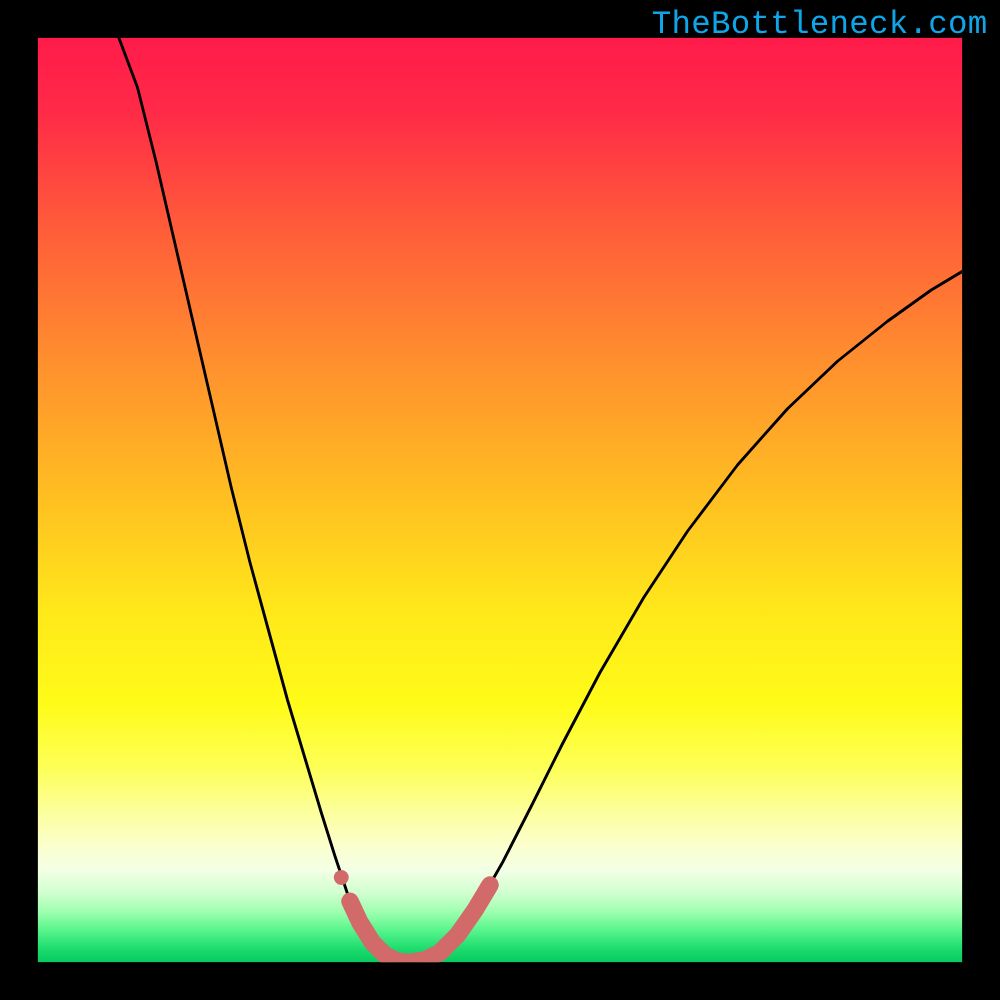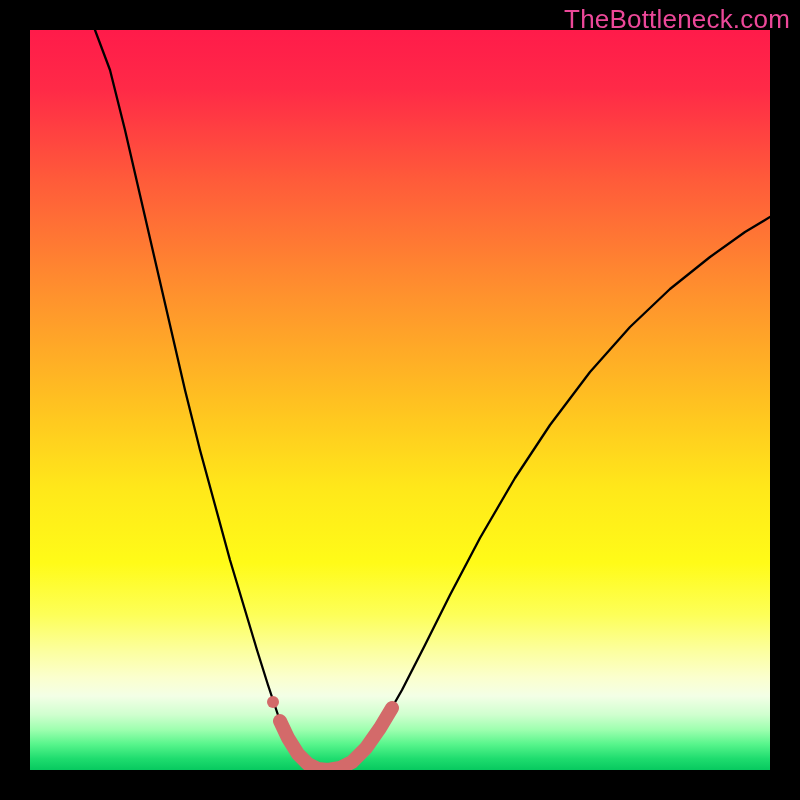--- a/index.html
+++ b/index.html
@@ -19,23 +19,23 @@
     overflow: hidden;
   }
   .gradient {
     position: absolute;
     inset: 0;
   }
   .watermark {
     position: absolute;
     top: 4px;
     right: 10px;
-    font-family: Liberation Sans, sans-serif;
+    font-family: Liberation Mono, monospace;
     font-size: 26px;
-    color: #ec4899;
+    color: #0ea5e9;
     letter-spacing: 0.2px;
     font-weight: 500;
   }
   svg.curve {
     position: absolute;
     inset: 0;
   }
 </style>
 </head>
 <body>

